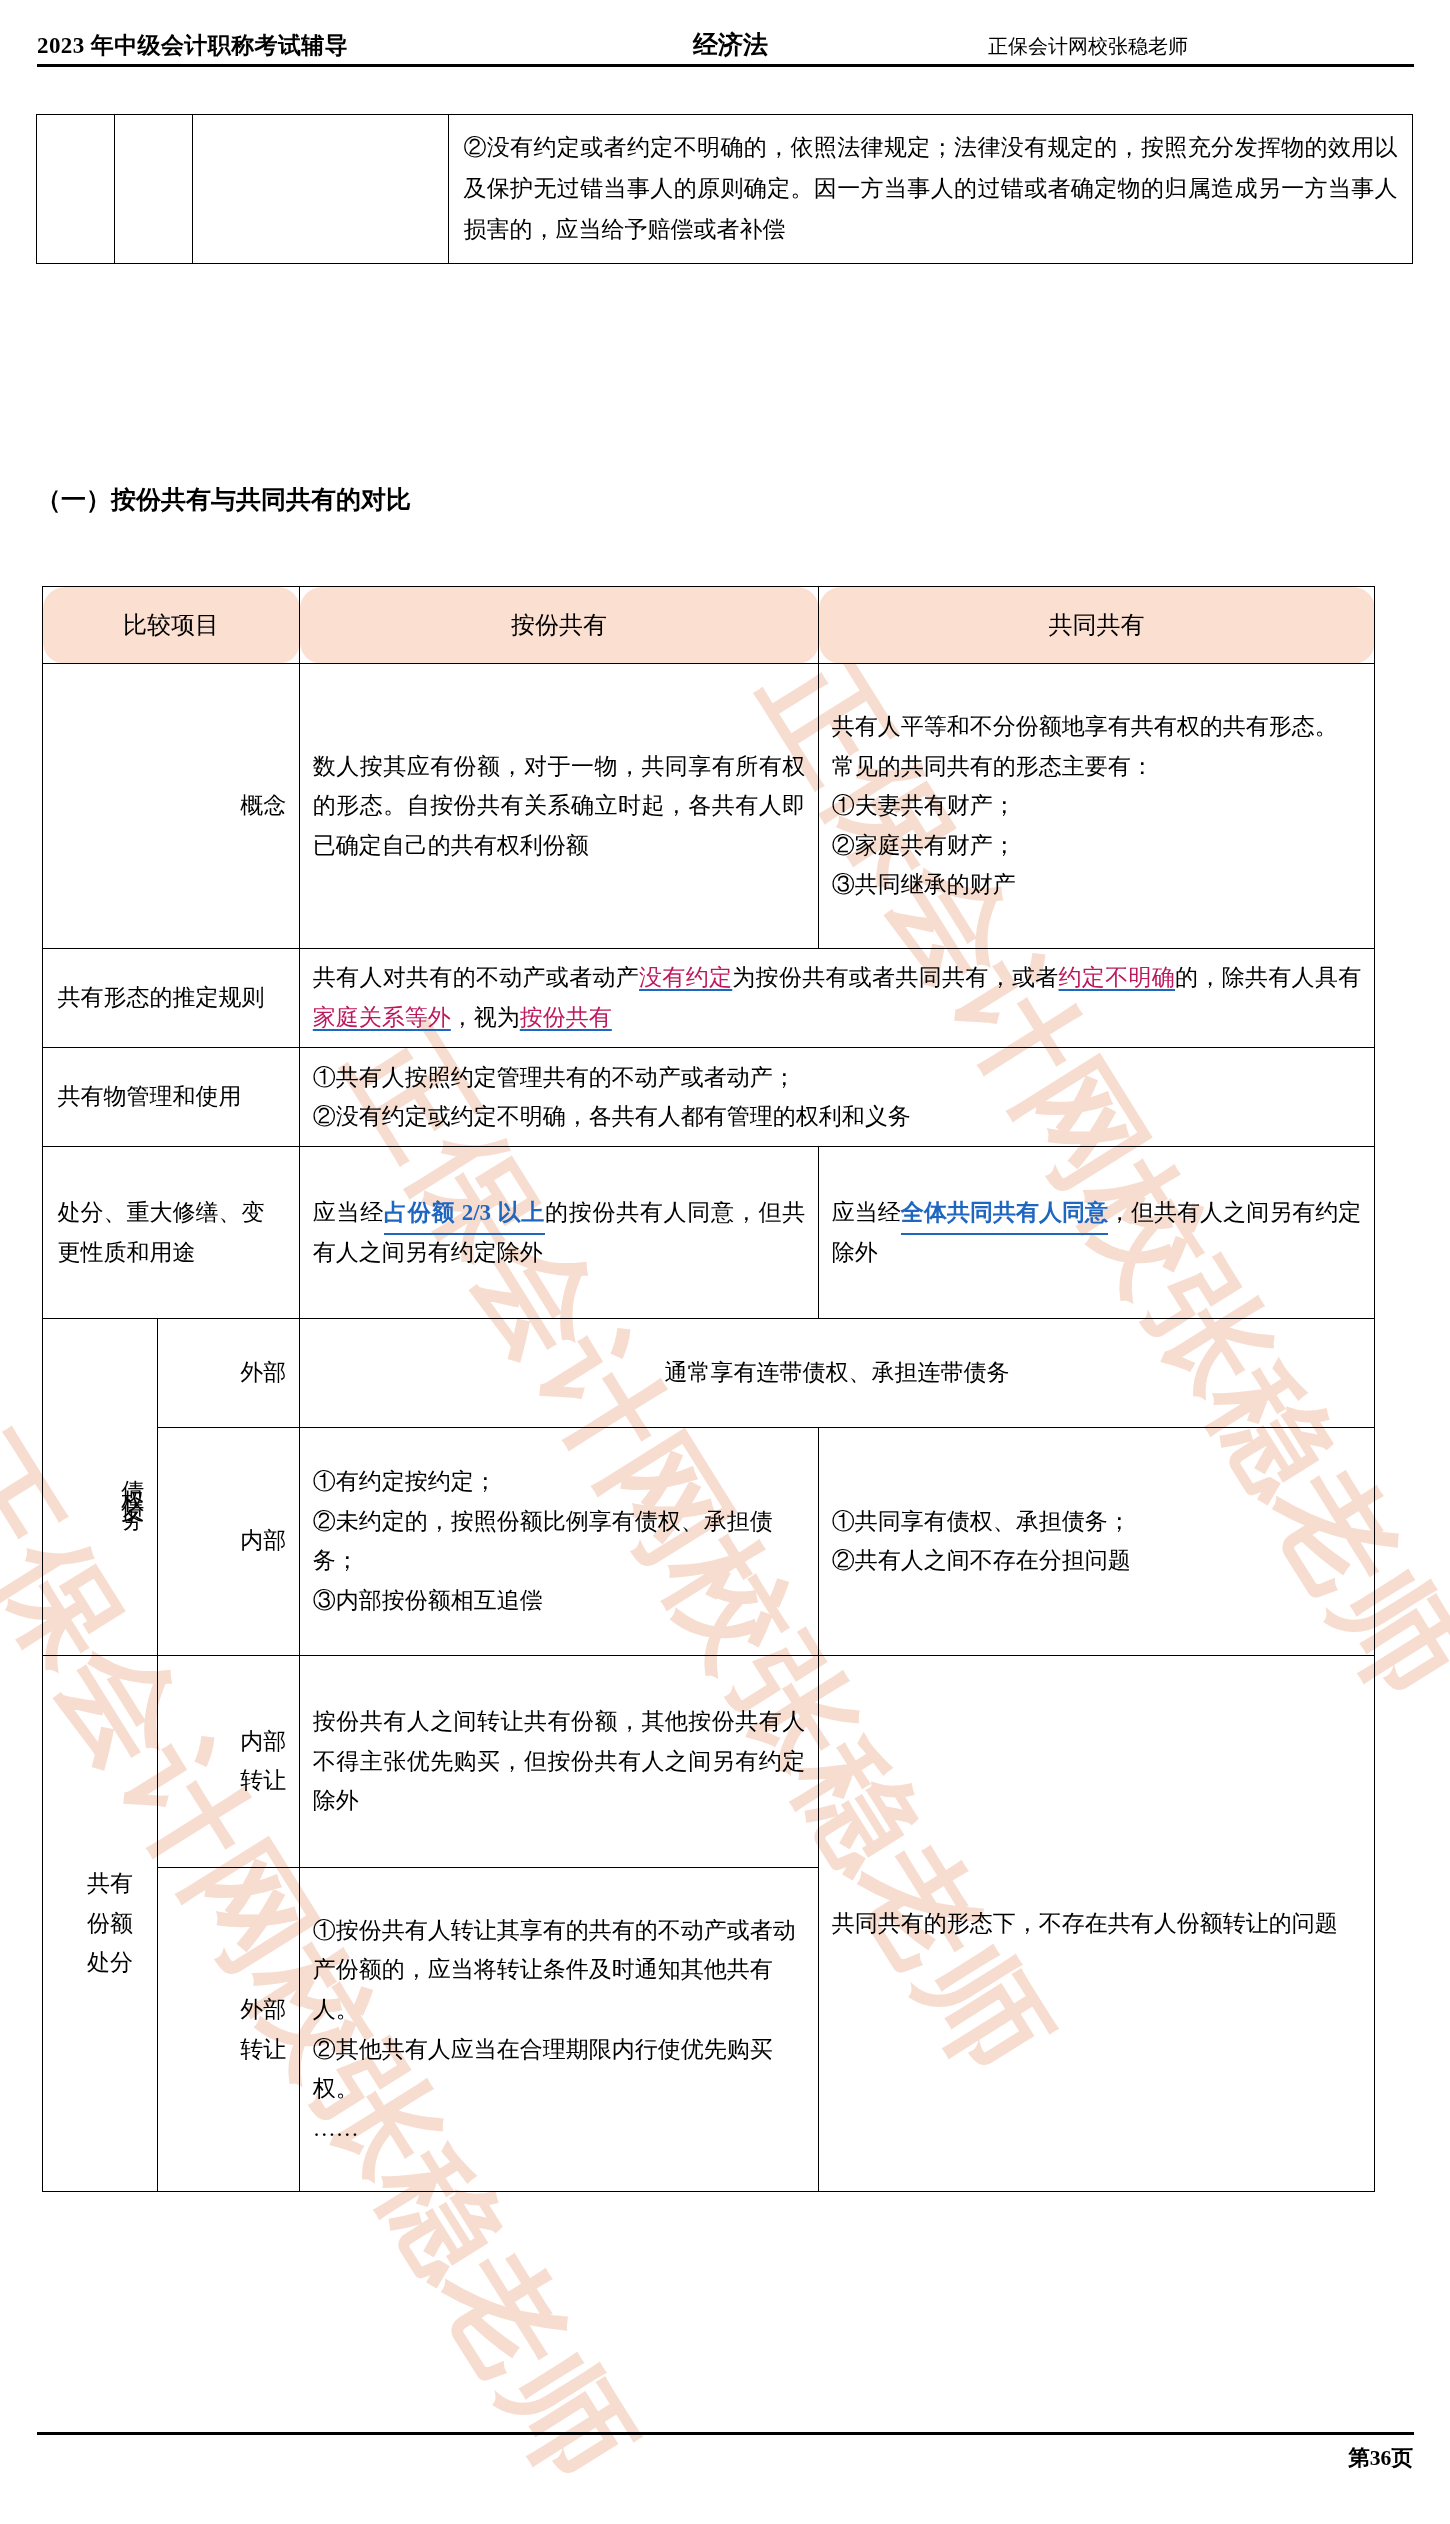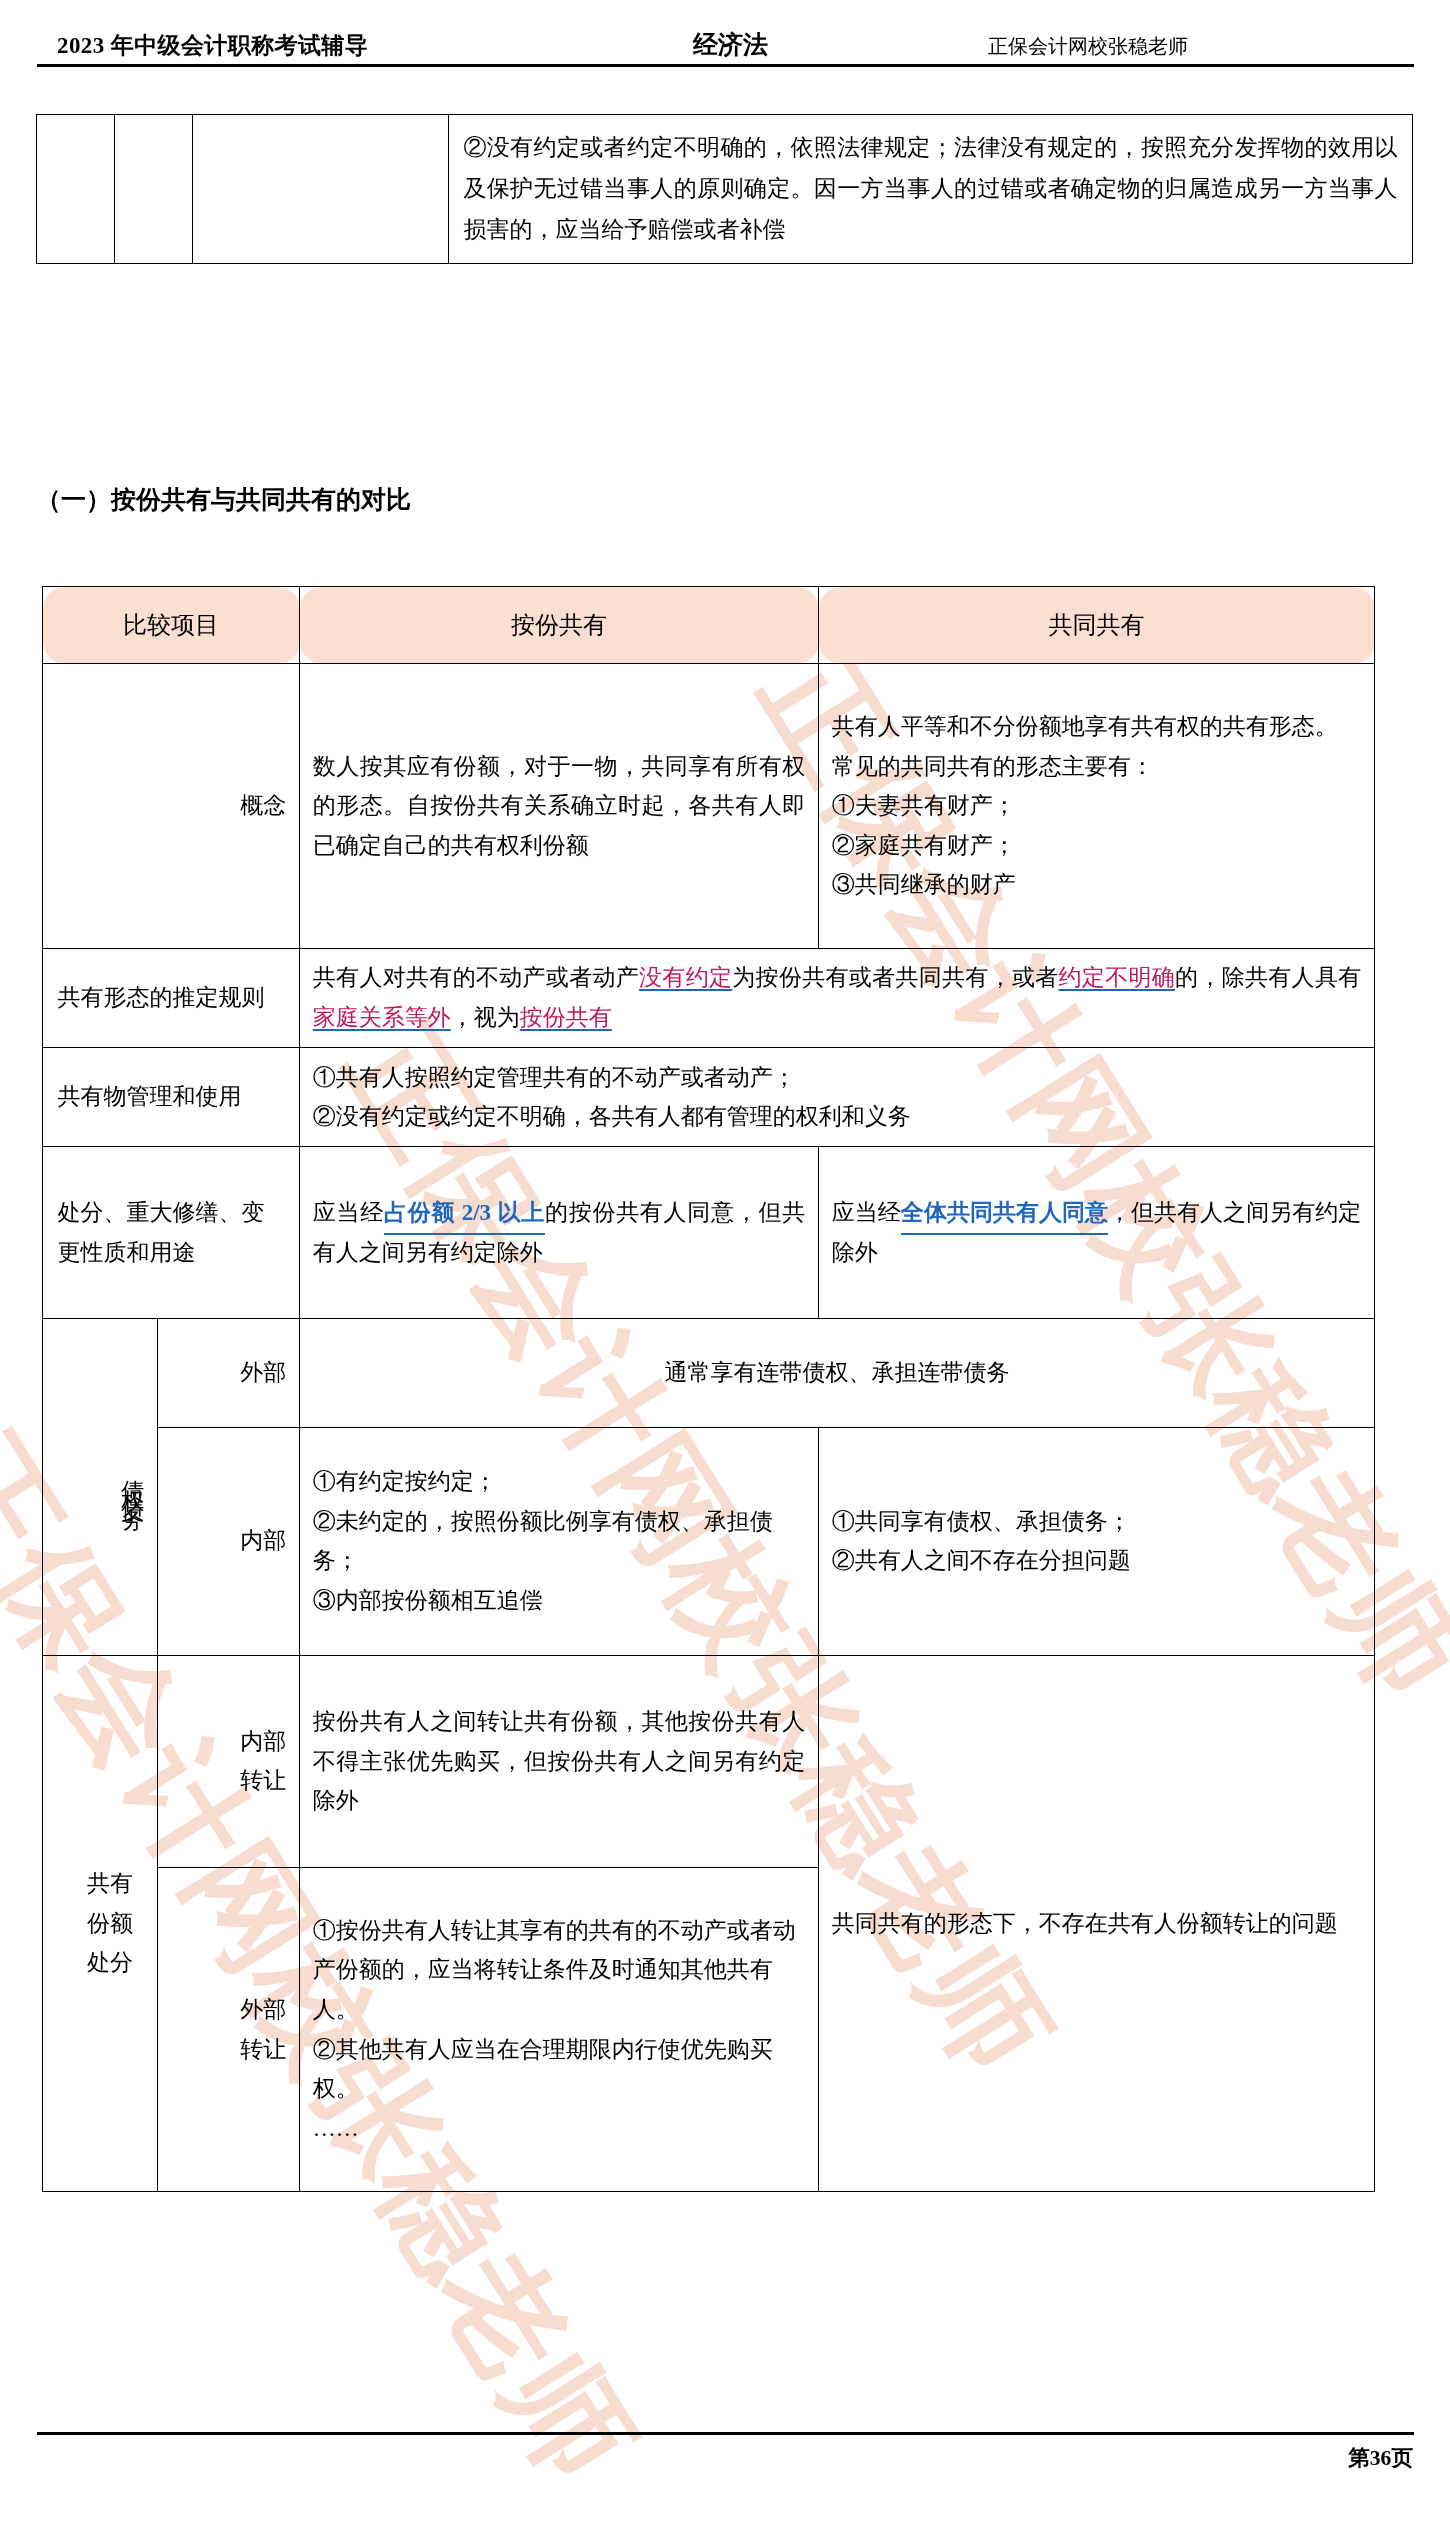--- a/index.html
+++ b/index.html
@@ -53,21 +53,20 @@
     height: 50px;
     display: flex;
     align-items: flex-end;
     z-index: 3;
   }
   .hdr-left {
     font-size: 23px;
     font-weight: bold;
     letter-spacing: 0.4px;
     white-space: nowrap;
-    margin-left: 20px;
   }
   .hdr-center {
     font-size: 25px;
     font-weight: bold;
     white-space: nowrap;
     position: absolute;
     left: 656px;
     bottom: 0;
   }
   .hdr-right {

